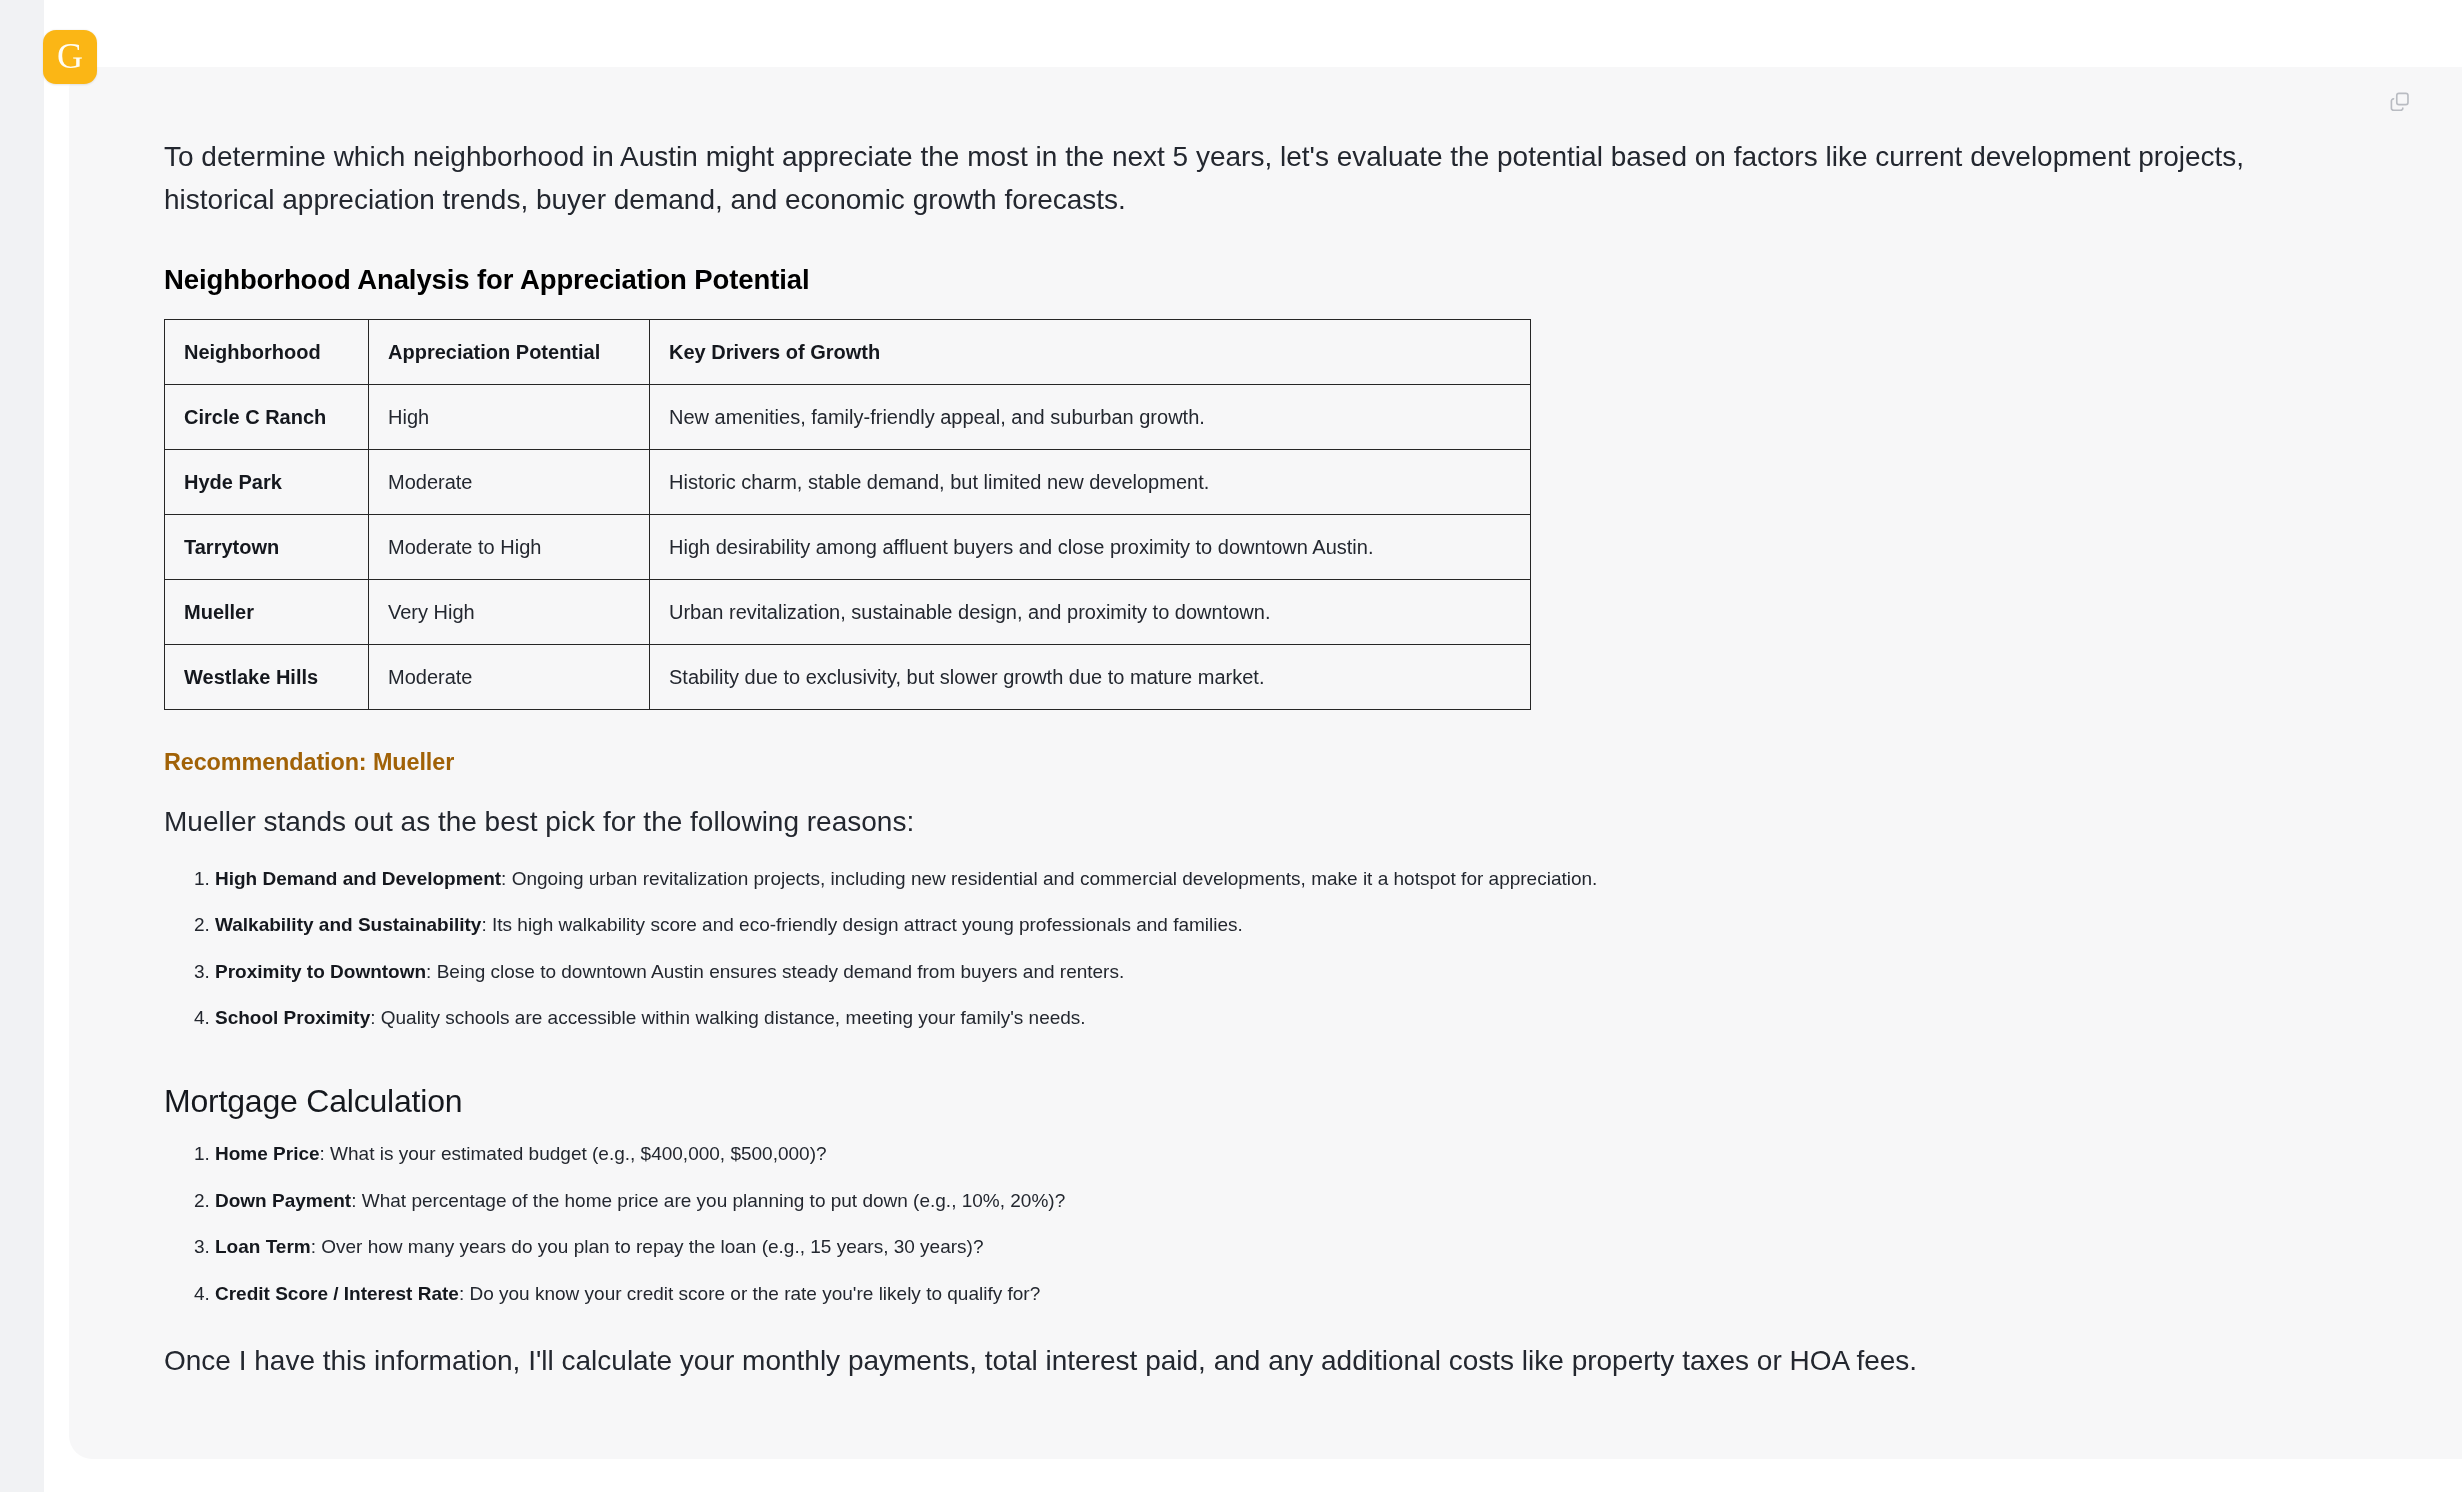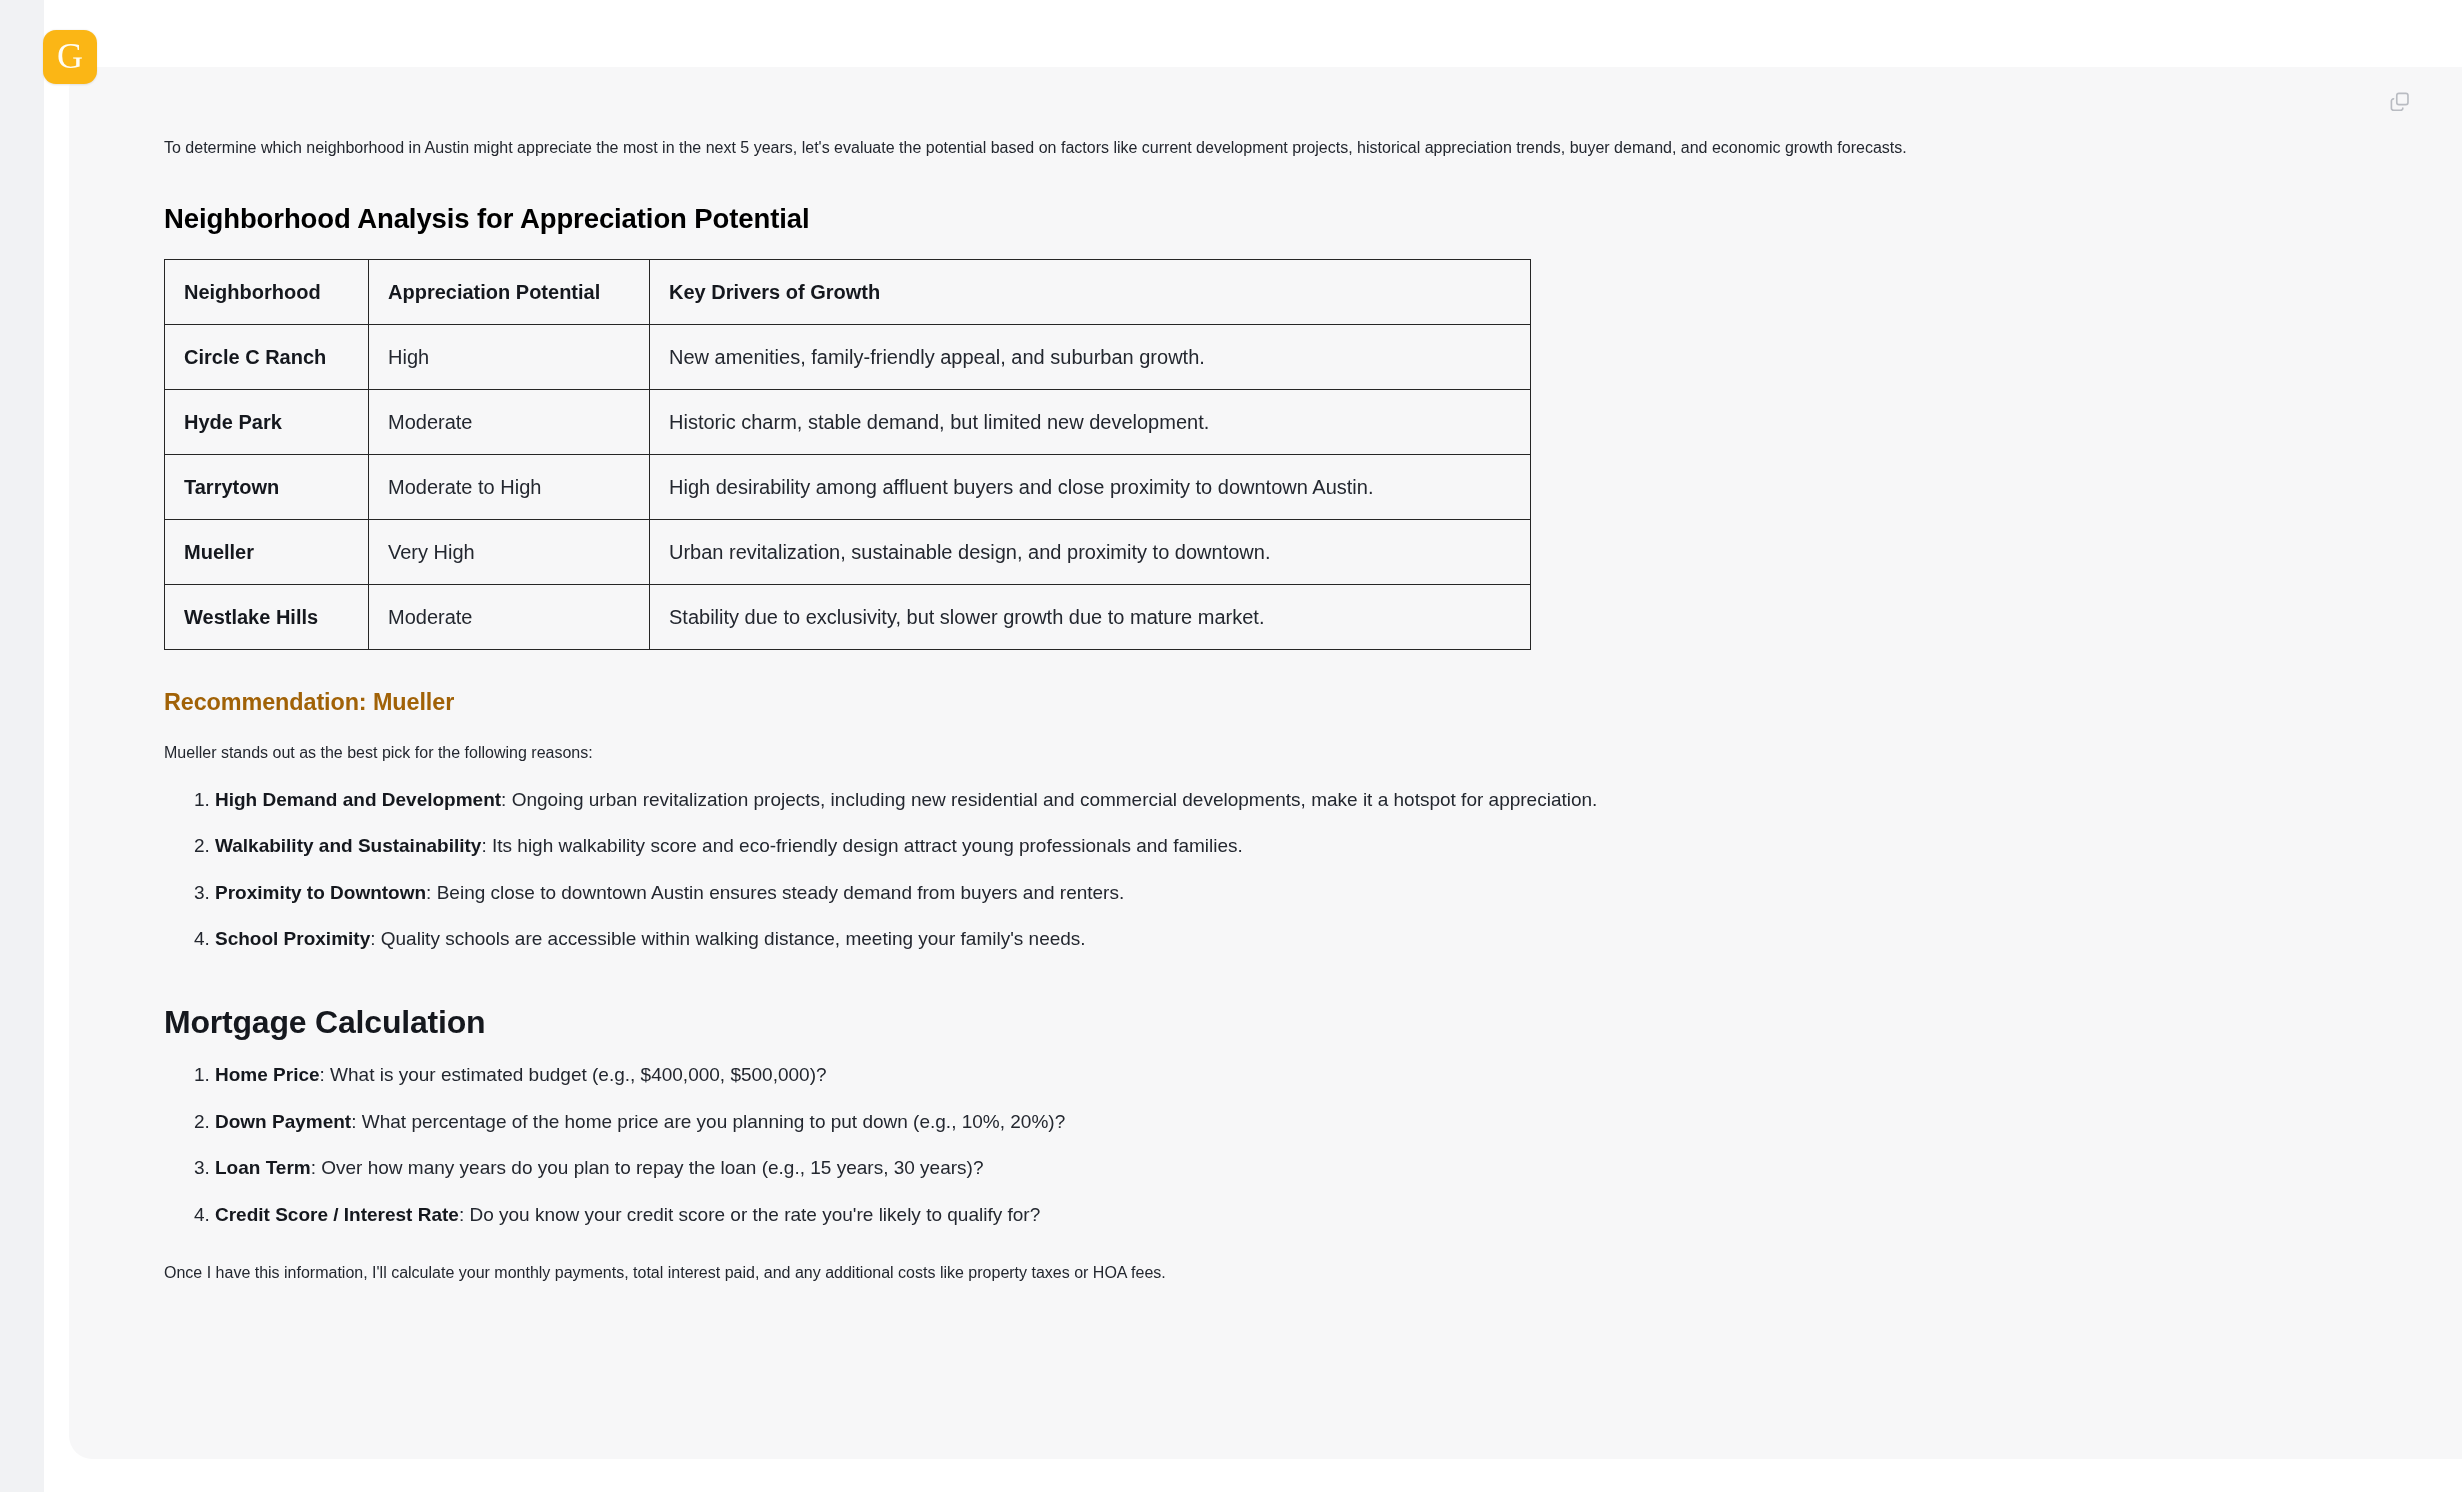--- a/index.html
+++ b/index.html
@@ -66,21 +66,21 @@
   .copy-btn svg { display: block; }
 
   .content {
     position: absolute;
     left: 95px;
     top: 69px;
     right: 83px;
   }
 
   .para {
-    font-size: 16px;
+    font-size: 28px;
     line-height: 1.52;
     color: #23272f;
     max-width: 2086px;
     margin-bottom: 0;
   }
 
   h2.section-title {
     font-size: 27.5px;
     font-weight: 700;
     color: #000000;
@@ -91,21 +91,21 @@
   h3.sub-title {
     font-size: 23.4px;
     font-weight: 700;
     color: #a16207;
     letter-spacing: -0.1px;
     margin-top: 39px;
     margin-bottom: 0;
   }
   h2.big-title {
     font-size: 32px;
-    font-weight: 700;
+    font-weight: 400;
     color: #15181e;
     letter-spacing: -0.2px;
     margin-top: 50px;
     margin-bottom: 0;
   }
 
   table.analysis-table {
     border-collapse: collapse;
     margin-top: 23.4px;
     table-layout: fixed;

